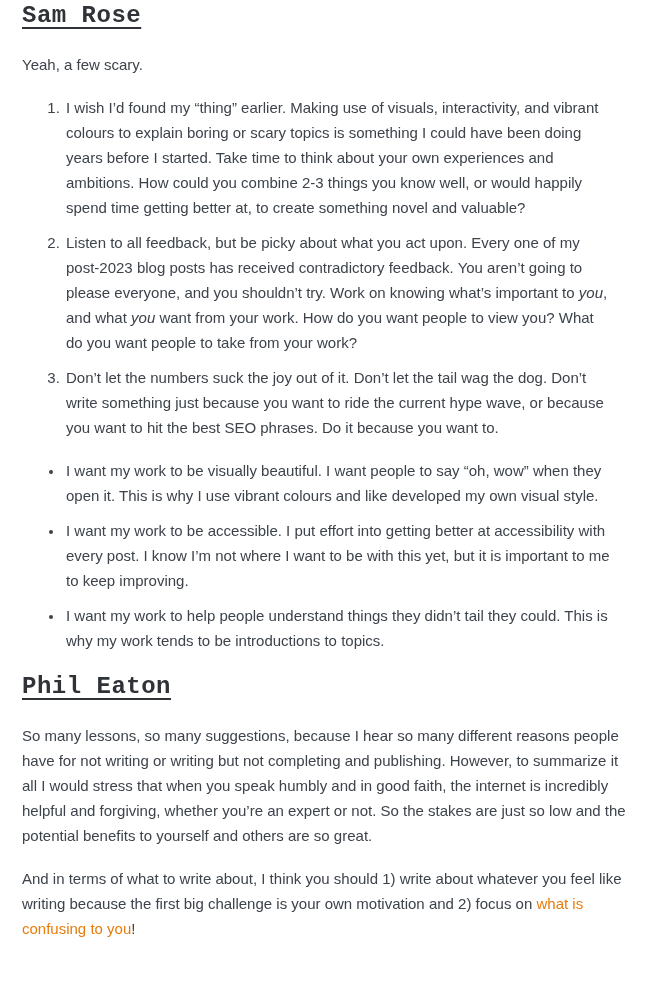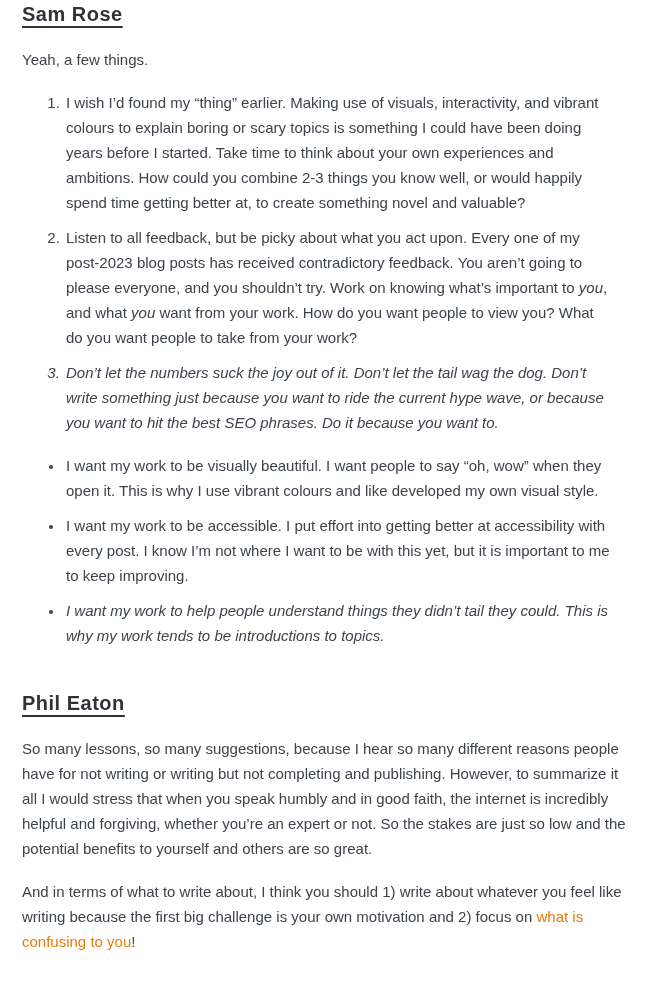--- a/index.html
+++ b/index.html
@@ -10,59 +10,59 @@
     line-height: 25px;
     color: #3d434b;
   }
   .page {
     width: 648px;
     min-height: 995px;
     padding: 2px 22px 6px 22px;
     background: #ffffff;
   }
   h2.section-heading {
-    font-family: Liberation Sans, sans-serif;
-    font-size: 20px;
+    font-family: Liberation Mono, monospace;
+    font-size: 24px;
     line-height: 1.2;
     font-weight: 700;
     color: #2f3337;
     margin: 0 0 21px 0;
     letter-spacing: 0.5px;
   }
   h2.section-heading a {
     color: inherit;
     text-decoration: underline;
     text-decoration-thickness: 2px;
     text-underline-offset: 5px;
   }
-  h2.heading-phil { margin-top: 43px; }
+  h2.heading-phil { margin-top: 20px; }
   p { margin: 18px 0; }
   p.last { margin-bottom: 0; }
   ol.numbered-list, ul.bullet-list {
     margin: 18px 12px;
     padding-left: 30px;
   }
   ol.numbered-list li, ul.bullet-list li {
     margin-bottom: 10px;
     padding-left: 2px;
   }
-  ol.numbered-list li:last-child, ul.bullet-list li:last-child { margin-bottom: 0; font-style: italic; }
+  ol.numbered-list li:last-child, ul.bullet-list li:last-child { margin-bottom: 0; }
   ul.bullet-list li::marker { font-size: 14px; }
   em { }
   a.inline-link { text-decoration: none; }
 </style>
 </head>
 <body>
 
 <main class="page">
 
   <section>
     <h2 class="section-heading"><a href="#" class="heading-link">Sam Rose</a></h2>
 
-    <p>Yeah, a few things.</p>
+    <p>Yeah, a few scary.</p>
 
     <ol class="numbered-list">
       <li><span>I wish I’d found my “thing” earlier. Making use of visuals, interactivity, and vibrant colours to explain boring or scary topics is something I could have been doing years before I started. Take time to think about your own experiences and ambitions. How could you combine 2-3 things you know well, or would happily spend time getting better at, to create something novel and valuable?</span></li>
       <li><span>Listen to all feedback, but be picky about what you act upon. Every one of my post-2023 blog posts has received contradictory feedback. You aren’t going to please everyone, and you shouldn’t try. Work on knowing what’s important to </span><em>you</em><span>, and what </span><em>you</em><span> want from your work. How do you want people to view you? What do you want people to take from your work?</span></li>
       <li><span>Don’t let the numbers suck the joy out of it. Don’t let the tail wag the dog. Don’t write something just because you want to ride the current hype wave, or because you want to hit the best SEO phrases. Do it because you want to.</span></li>
     </ol>
 
 
     <ul class="bullet-list">
       <li><span>I want my work to be visually beautiful. I want people to say “oh, wow” when they open it. This is why I use vibrant colours and like developed my own visual style.</span></li>

